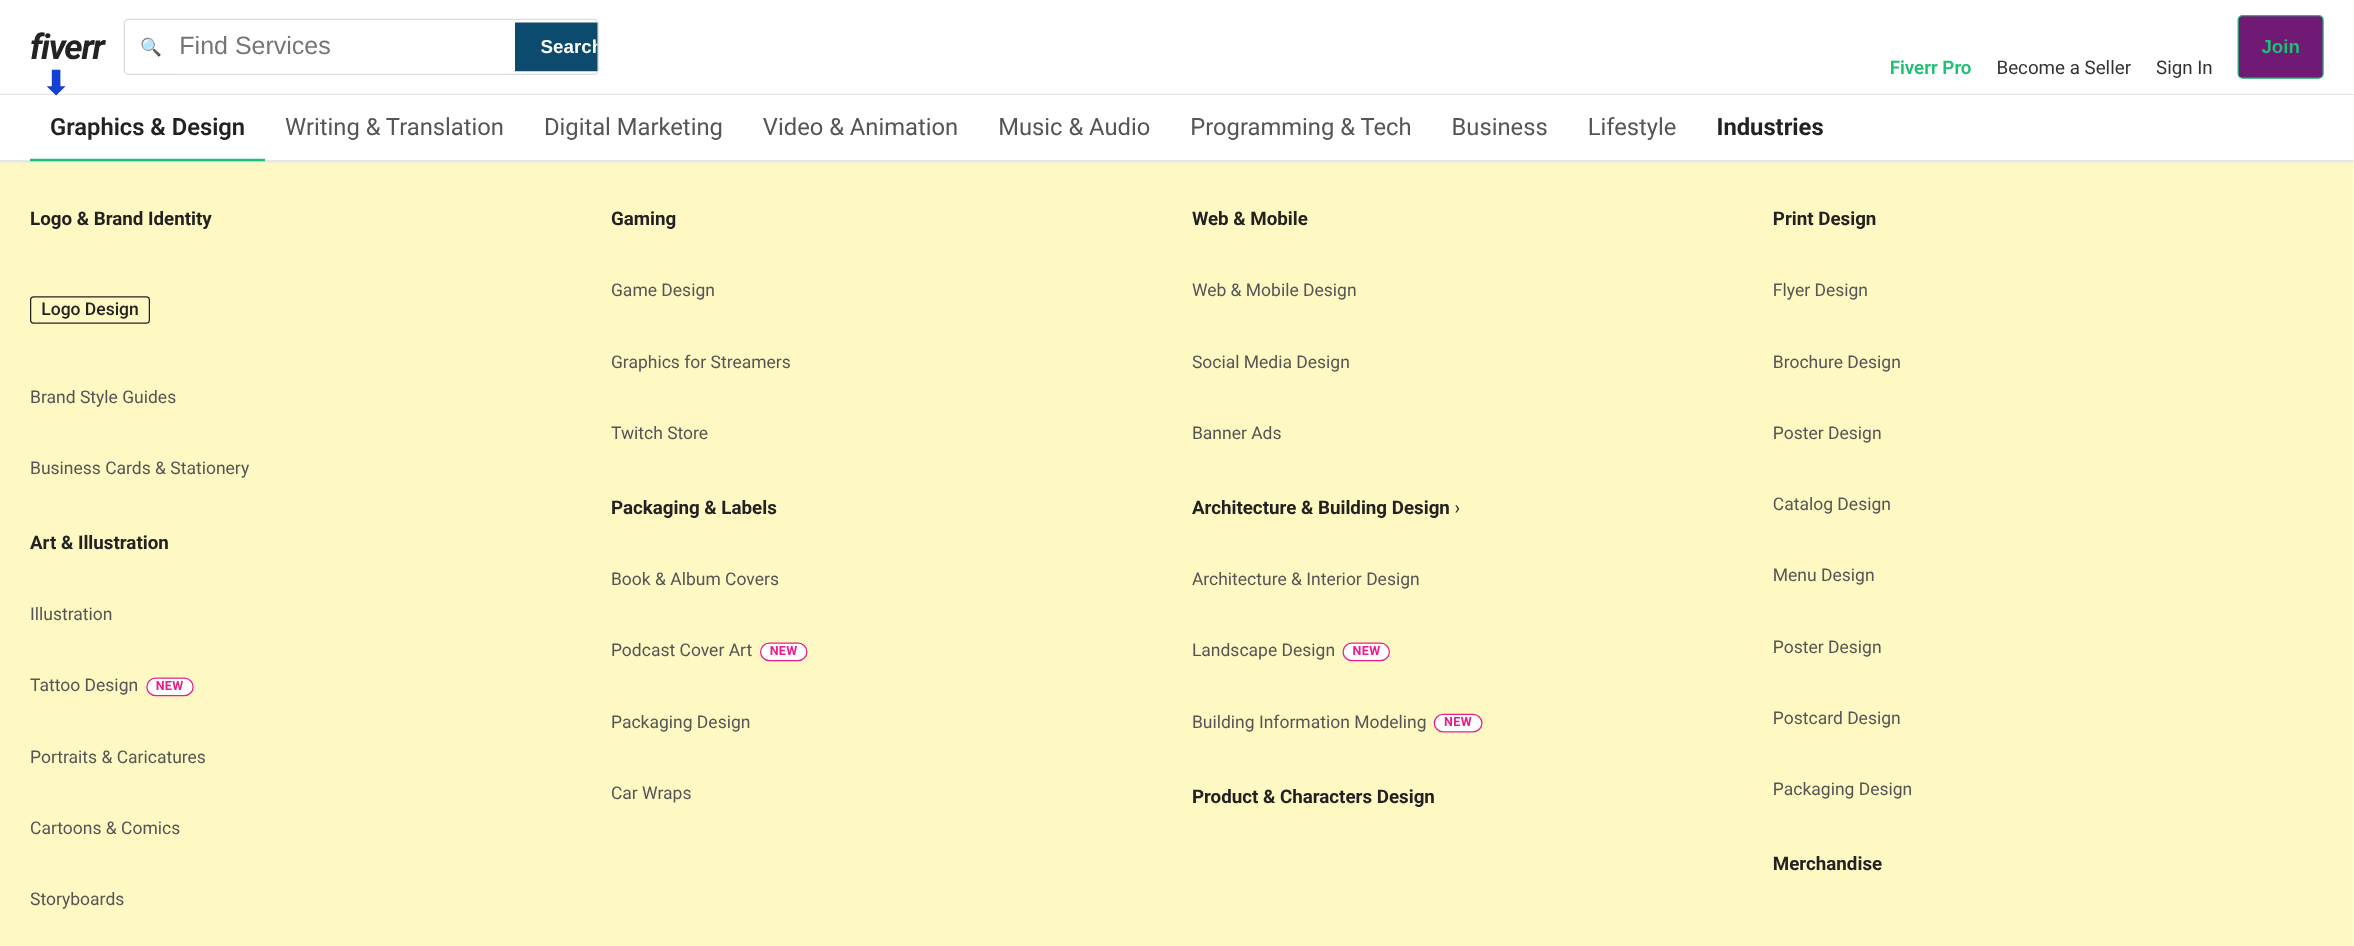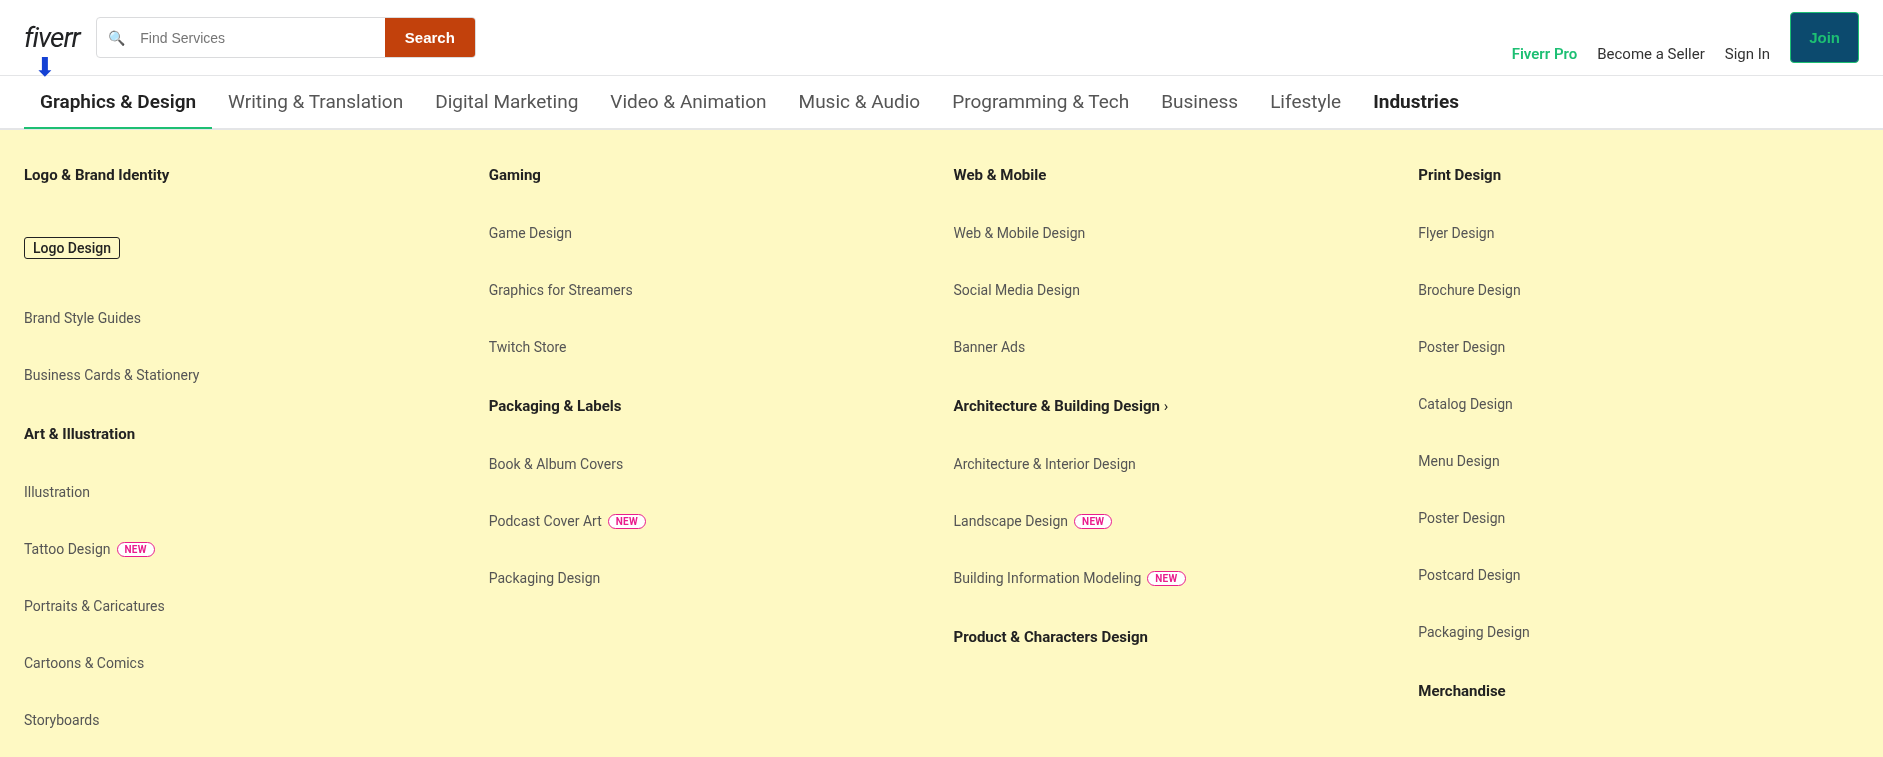--- a/index.html
+++ b/index.html
@@ -8,21 +8,21 @@
     
     .header {
       display: flex;
       align-items: center;
       padding: 12px 24px;
       border-bottom: 1px solid #e4e5e7;
       gap: 16px;
     }
     .logo {
       font-size: 28px;
-      font-weight: 400;
+      font-weight: 700;
       color: #222325;
       letter-spacing: -1px;
       position: relative;
       display: flex;
       align-items: center;
     }
     .logo-text {
       font-style: italic;
     }
     .logo-arrow {
@@ -42,27 +42,27 @@
       overflow: hidden;
     }
     .search-icon-wrap {
       padding: 10px 10px 10px 12px;
       color: #999;
       font-size: 14px;
     }
     .search-input {
       border: none;
       outline: none;
-      font-size: 14px;
+      font-size: 20px;
       color: #555;
       flex: 1;
       padding: 10px 4px;
     }
     .search-btn {
-      background: #c2410c;
+      background: #0c4a6e;
       color: #fff;
       border: none;
       padding: 11px 20px;
       font-size: 15px;
       font-weight: 600;
       cursor: pointer;
     }
     .header-spacer { flex: 1; }
     .header-nav {
       display: flex;
@@ -75,21 +75,21 @@
       cursor: pointer;
       text-decoration: none;
     }
     .nav-link.pro {
       color: #1dbf73;
       font-weight: 600;
     }
     .join-btn {
       border: 1px solid #1dbf73;
       color: #1dbf73;
-      background: #0c4a6e;
+      background: #701a75;
       padding: 16px 18px;
       border-radius: 4px;
       font-size: 15px;
       font-weight: 600;
       cursor: pointer;
     }
 
     
     .cat-nav {
       display: flex;
@@ -238,20 +238,21 @@
       <div class="menu-item">Twitch Store</div>
     </div>
     <div class="menu-section">
       <div class="menu-section-title">Packaging &amp; Labels</div>
       <div class="menu-item">Book &amp; Album Covers</div>
       <div class="menu-item">
         <span>Podcast Cover Art</span>
         <span class="new-badge">NEW</span>
       </div>
       <div class="menu-item">Packaging Design</div>
+      <div class="menu-item">Car Wraps</div>
     </div>
   </div>
 
   <div class="col">
     <div class="menu-section">
       <div class="menu-section-title">Web &amp; Mobile</div>
       <div class="menu-item">Web &amp; Mobile Design</div>
       <div class="menu-item">Social Media Design</div>
       <div class="menu-item">Banner Ads</div>
     </div>

